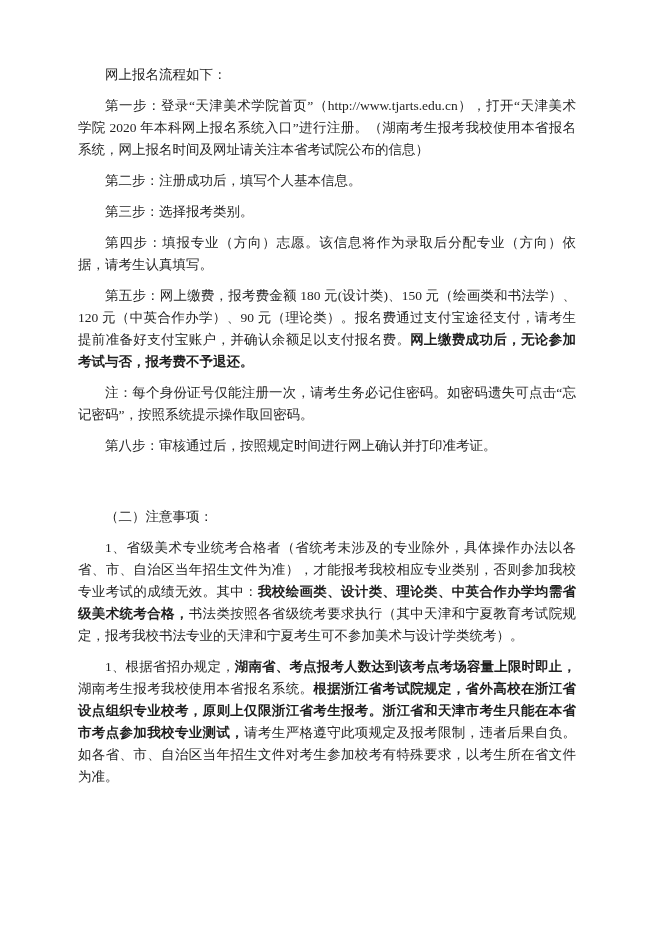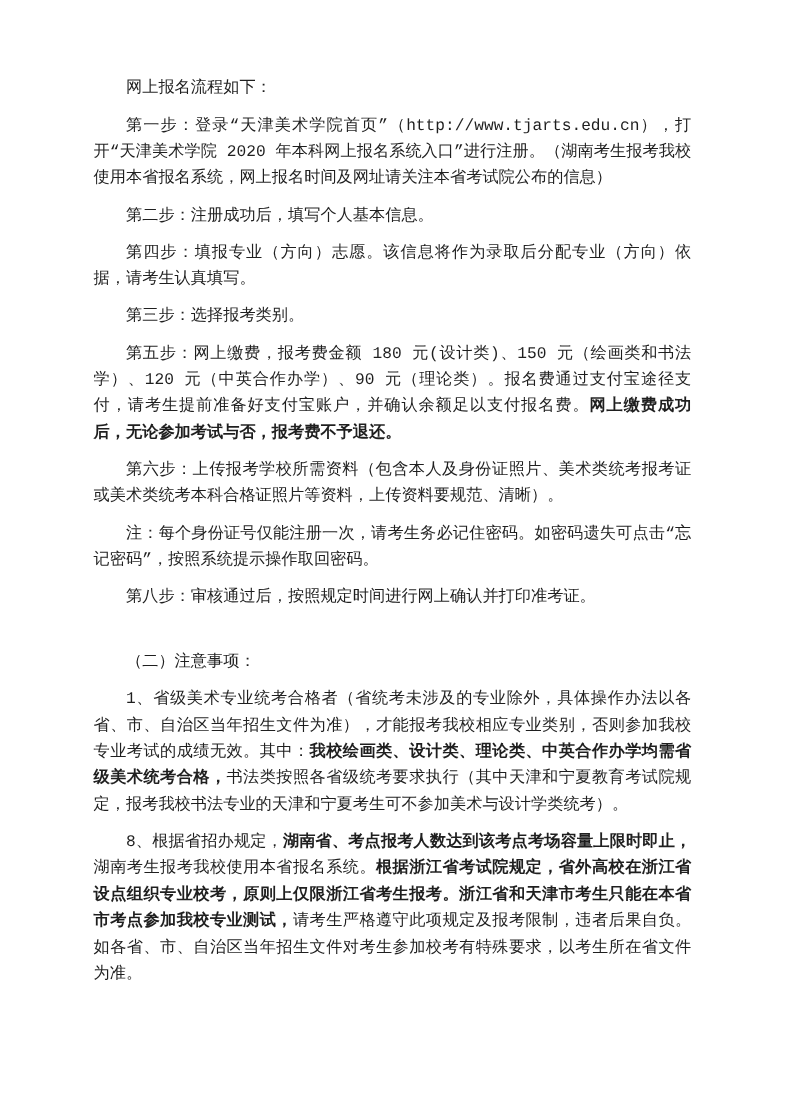--- a/index.html
+++ b/index.html
@@ -20,40 +20,38 @@
     width: 498px;
     font-family: "Liberation Serif", "DejaVu Serif", serif;
     font-size: 13.5px;
     line-height: 22px;
     color: #1f1f1f;
     text-align: justify;
   }
   .doc-page p {
     margin: 0 0 9px 0;
     text-indent: 27px;
-    font-family: Liberation Mono, monospace;
   }
   .doc-page p.section-gap {
-    margin-top: 32px;
+    margin-top: 49px;
   }
   .doc-page b {
     font-weight: bold;
   }
 </style>
 </head>
 <body>
 
 <div class="doc-page">
   <div id="doc-body">
       <p><span>网上报名流程如下：</span></p>
       <p><span>第一步：登录“天津美术学院首页”（http://www.tjarts.edu.cn），打开“天津美术学院 2020 年本科网上报名系统入口”进行注册。（湖南考生报考我校使用本省报名系统，网上报名时间及网址请关注本省考试院公布的信息）</span></p>
       <p><span>第二步：注册成功后，填写个人基本信息。</span></p>
+      <p><span>第三步：选择报考类别。</span></p>
       <p><span>第四步：填报专业（方向）志愿。该信息将作为录取后分配专业（方向）依据，请考生认真填写。</span></p>
-      <p><span>第三步：选择报考类别。</span></p>
       <p><span>第五步：网上缴费，报考费金额 180 元(设计类)、150 元（绘画类和书法学）、120 元（中英合作办学）、90 元（理论类）。报名费通过支付宝途径支付，请考生提前准备好支付宝账户，并确认余额足以支付报名费。</span><b>网上缴费成功后，无论参加考试与否，报考费不予退还。</b></p>
-      <p><span>第六步：上传报考学校所需资料（包含本人及身份证照片、美术类统考报考证或美术类统考本科合格证照片等资料，上传资料要规范、清晰）。</span></p>
       <p><span>注：每个身份证号仅能注册一次，请考生务必记住密码。如密码遗失可点击“忘记密码”，按照系统提示操作取回密码。</span></p>
       <p><span>第八步：审核通过后，按照规定时间进行网上确认并打印准考证。</span></p>
       <p class="section-gap"><span>（二）注意事项：</span></p>
       <p><span>1、省级美术专业统考合格者（省统考未涉及的专业除外，具体操作办法以各省、市、自治区当年招生文件为准），才能报考我校相应专业类别，否则参加我校专业考试的成绩无效。其中：</span><b>我校绘画类、设计类、理论类、中英合作办学均需省级美术统考合格，</b><span>书法类按照各省级统考要求执行（其中天津和宁夏教育考试院规定，报考我校书法专业的天津和宁夏考生可不参加美术与设计学类统考）。</span></p>
-      <p><span>8、根据省招办规定，</span><b>湖南省、考点报考人数达到该考点考场容量上限时即止，</b><span>湖南考生报考我校使用本省报名系统。</span><b>根据浙江省考试院规定，省外高校在浙江省设点组织专业校考，原则上仅限浙江省考生报考。浙江省和天津市考生只能在本省市考点参加我校专业测试，</b><span>请考生严格遵守此项规定及报考限制，违者后果自负。如各省、市、自治区当年招生文件对考生参加校考有特殊要求，以考生所在省文件为准。</span></p>
+      <p><span>1、根据省招办规定，</span><b>湖南省、考点报考人数达到该考点考场容量上限时即止，</b><span>湖南考生报考我校使用本省报名系统。</span><b>根据浙江省考试院规定，省外高校在浙江省设点组织专业校考，原则上仅限浙江省考生报考。浙江省和天津市考生只能在本省市考点参加我校专业测试，</b><span>请考生严格遵守此项规定及报考限制，违者后果自负。如各省、市、自治区当年招生文件对考生参加校考有特殊要求，以考生所在省文件为准。</span></p>
     </div>
 </div>
 
 </body></html>

